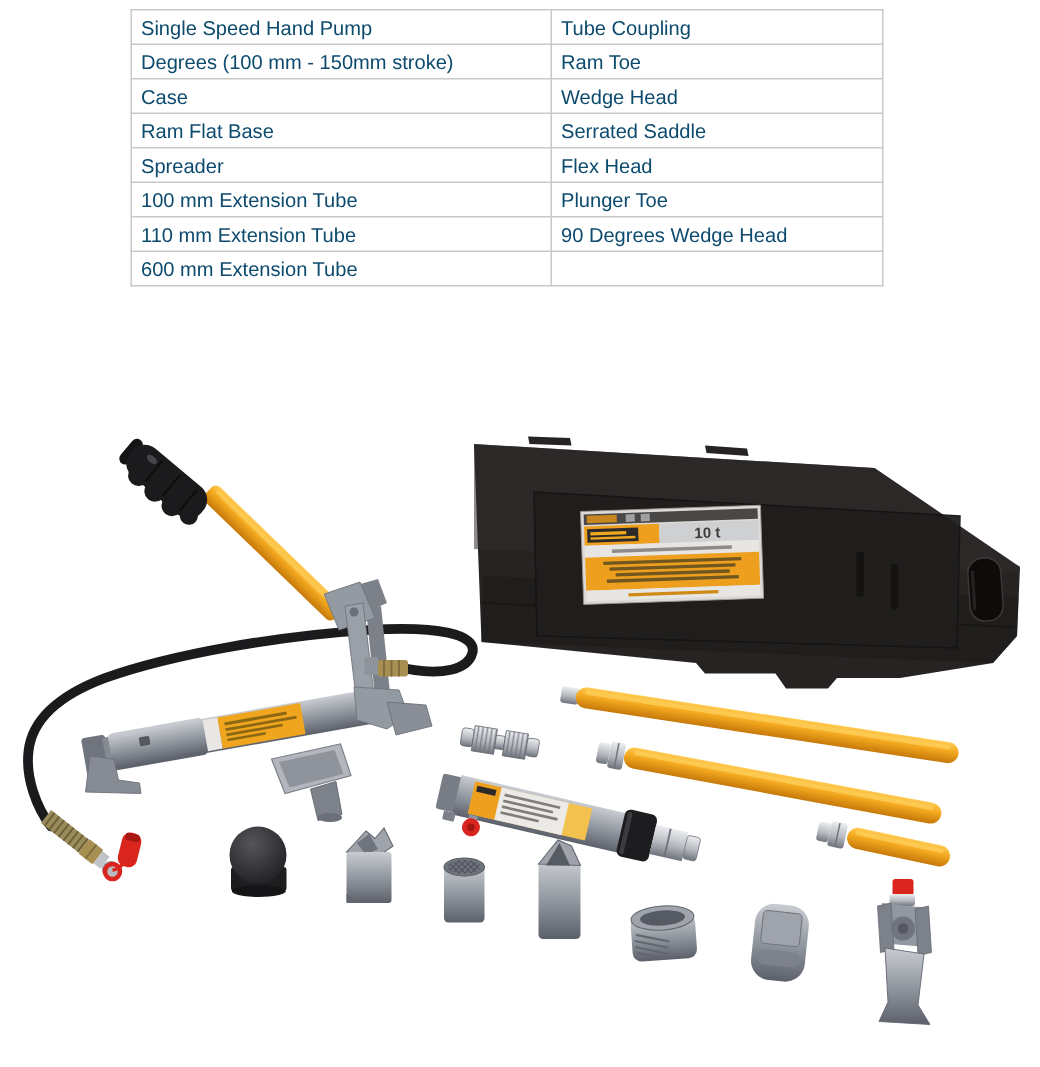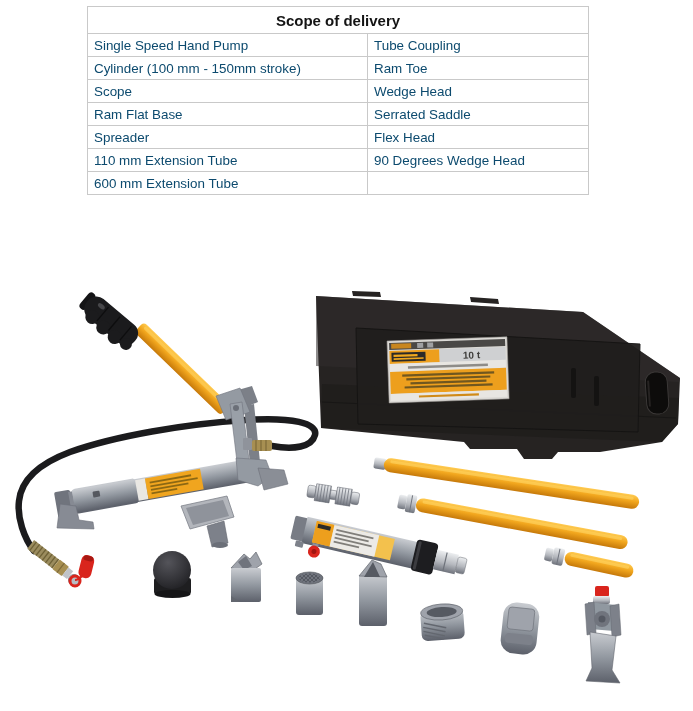--- a/index.html
+++ b/index.html
@@ -19,42 +19,43 @@
 <body>
 
 <div class="page">
 
   <table class="scope-table">
     <colgroup>
         <col class="col-l">
         <col class="col-r">
       </colgroup>
     <tbody>
-        <tr>
-      <th colspan="2">Scope of delivery</th>
-    </tr>
     <tr>
       <td>Single Speed Hand Pump</td>
       <td>Tube Coupling</td>
     </tr>
     <tr>
-      <td>Cylinder (100 mm - 150mm stroke)</td>
+      <td>Degrees (100 mm - 150mm stroke)</td>
       <td>Ram Toe</td>
     </tr>
     <tr>
-      <td>Scope</td>
+      <td>Case</td>
       <td>Wedge Head</td>
     </tr>
     <tr>
       <td>Ram Flat Base</td>
       <td>Serrated Saddle</td>
     </tr>
     <tr>
       <td>Spreader</td>
       <td>Flex Head</td>
+    </tr>
+    <tr>
+      <td>100 mm Extension Tube</td>
+      <td>Plunger Toe</td>
     </tr>
     <tr>
       <td>110 mm Extension Tube</td>
       <td>90 Degrees Wedge Head</td>
     </tr>
     <tr>
       <td>600 mm Extension Tube</td>
       <td></td>
     </tr>
   </tbody>

